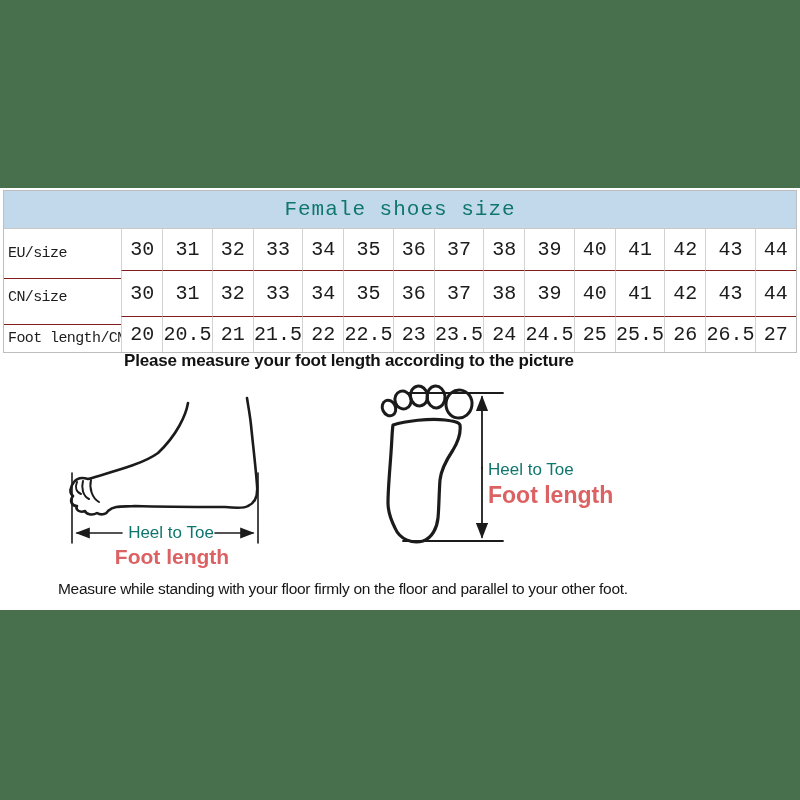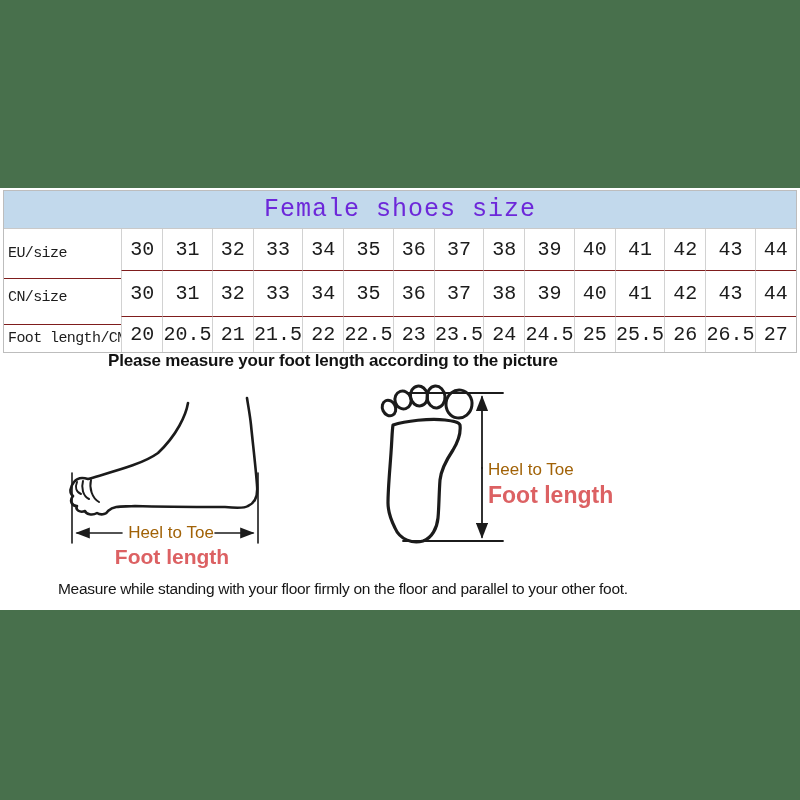--- a/index.html
+++ b/index.html
@@ -13,23 +13,23 @@
   .frame.bottom{top:610px;height:190px;}
   .sheet{position:absolute;top:188px;left:0;width:800px;height:422px;background:#ffffff;}
 
   
   .size-table{
     position:absolute;top:2px;left:3px;right:3px;
     border:1px solid #bdbdbd;background:#fff;
   }
   .table-title{
     height:37px;line-height:37px;text-align:center;
-    background:var(--blue,#C2D9EC);color:#6d28d9;
+    background:var(--blue,#C2D9EC);color:#0f766e;
     font-family:"Liberation Mono",monospace;
-    font-size:25px;letter-spacing:1px;
+    font-size:21px;letter-spacing:1px;
     border-bottom:1px solid #c9c9c9;
   }
   .size-grid{
     display:grid;
     grid-template-columns:117px repeat(15,1fr);
     grid-template-rows:41px 46px 36px;
   }
   .cell{
     display:flex;align-items:center;justify-content:center;
     font-family:"Liberation Mono",monospace;font-size:20px;color:#1c1c1c;
@@ -37,34 +37,34 @@
   }
   .size-grid .cell{border-top:1px solid #7f1d1d;}
   .size-grid .cell:nth-child(-n+16){border-top:none;}
   .cell.val{border-left:1px solid #d2d2d2;}
   .cell.label{
     justify-content:flex-start;padding-left:4px;
     font-size:15px;letter-spacing:-0.6px;white-space:nowrap;margin-top:8px;
   }
 
   .heading{
-    position:absolute;top:163px;left:0;width:666px;text-align:center;
+    position:absolute;top:163px;left:16px;width:666px;text-align:center;
     font-weight:bold;font-size:17px;line-height:20px;color:#121212;
     letter-spacing:-0.2px;white-space:nowrap;
   }
   .footnote{
     position:absolute;top:391px;left:58px;width:700px;
     font-size:15.5px;line-height:20px;color:#161616;
     letter-spacing:-0.3px;white-space:nowrap;
   }
 
   .svg-side{position:absolute;left:55px;top:187px;}
   .svg-top{position:absolute;left:375px;top:190px;}
 
-  .diagram-label{position:absolute;white-space:nowrap;color:#a16207;}
+  .diagram-label{position:absolute;white-space:nowrap;color:#0f766e;}
   .lbl-heel-side{left:126px;top:335px;width:90px;text-align:center;font-size:17px;}
   .lbl-footlen-side{left:110px;top:357px;width:124px;text-align:center;
     font-weight:bold;font-size:21px;color:var(--red,#DC6163);}
   .lbl-heel-top{left:488px;top:272px;font-size:17px;}
   .lbl-footlen-top{left:488px;top:294px;font-weight:bold;font-size:23px;color:var(--red,#DC6163);}
 
   svg{display:block;}
   .ink{stroke:#1b1b1b;fill:none;stroke-linecap:round;stroke-linejoin:round;}
 </style>
 </head>

